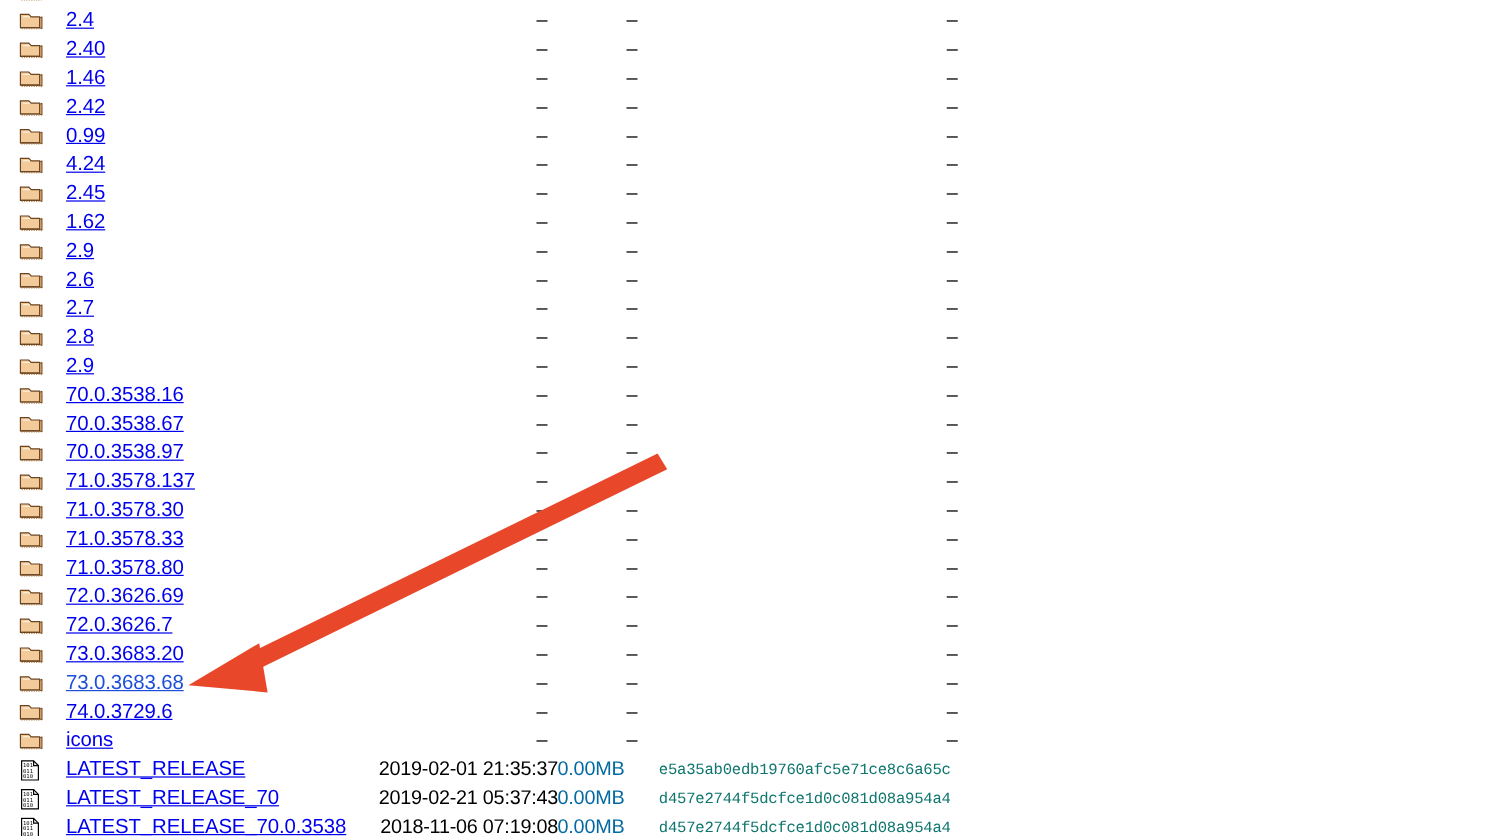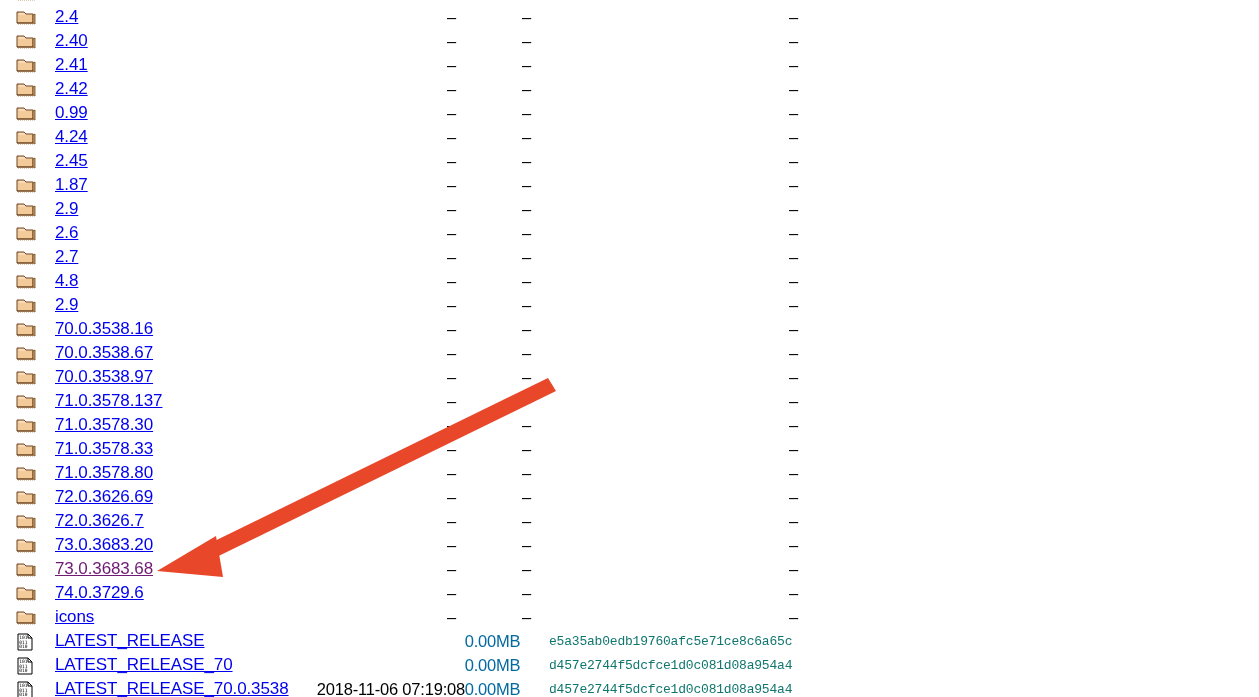--- a/index.html
+++ b/index.html
@@ -46,21 +46,21 @@
     position: absolute;
     left: 55px;
     top: 2px;
     font-size: 17px;
     line-height: 20px;
     color: #0000ee;
     text-decoration: underline;
     cursor: pointer;
     letter-spacing: -0.1px;
   }
-  .name.visited { color: #701a75; }
+  .name.visited { color: #1d4ed8; }
 
   
   .col-date {
     position: absolute;
     top: 2px;
     left: 180px;
     width: 285px;
     text-align: right;
     font-size: 16.5px;
     line-height: 20px;
@@ -163,21 +163,21 @@
     <div class="row">
       <span class="icon">
         <svg width="22" height="18" viewBox="0 0 22 18" xmlns="http://www.w3.org/2000/svg">
           <path d="M1 3 H8 L10 5 H17 V14 H1 Z" fill="#f3cb9b" stroke="#6b4420" stroke-width="1"></path>
           <path d="M3 5 H9" stroke="#ffffff" stroke-width="1" opacity="0.7"></path>
           <path d="M17 6 L19 5 V15 L17 14 Z" fill="#d9a56d" stroke="#6b4420" stroke-width="0.8"></path>
           <path d="M1 14 H17" stroke="#6b4420" stroke-width="1"></path>
           <path d="M2 15 H18" stroke="#b07a3f" stroke-width="0.8" stroke-dasharray="1 1"></path>
         </svg>
       </span>
-      <a class="name">2.41</a>
+      <a class="name">1.46</a>
       <span class="dash dash-1">–</span>
       <span class="dash dash-2">–</span>
       <span class="dash dash-3">–</span>
     </div>
     <div class="row">
       <span class="icon">
         <svg width="22" height="18" viewBox="0 0 22 18" xmlns="http://www.w3.org/2000/svg">
           <path d="M1 3 H8 L10 5 H17 V14 H1 Z" fill="#f3cb9b" stroke="#6b4420" stroke-width="1"></path>
           <path d="M3 5 H9" stroke="#ffffff" stroke-width="1" opacity="0.7"></path>
           <path d="M17 6 L19 5 V15 L17 14 Z" fill="#d9a56d" stroke="#6b4420" stroke-width="0.8"></path>
@@ -238,21 +238,21 @@
     <div class="row">
       <span class="icon">
         <svg width="22" height="18" viewBox="0 0 22 18" xmlns="http://www.w3.org/2000/svg">
           <path d="M1 3 H8 L10 5 H17 V14 H1 Z" fill="#f3cb9b" stroke="#6b4420" stroke-width="1"></path>
           <path d="M3 5 H9" stroke="#ffffff" stroke-width="1" opacity="0.7"></path>
           <path d="M17 6 L19 5 V15 L17 14 Z" fill="#d9a56d" stroke="#6b4420" stroke-width="0.8"></path>
           <path d="M1 14 H17" stroke="#6b4420" stroke-width="1"></path>
           <path d="M2 15 H18" stroke="#b07a3f" stroke-width="0.8" stroke-dasharray="1 1"></path>
         </svg>
       </span>
-      <a class="name">1.87</a>
+      <a class="name">1.62</a>
       <span class="dash dash-1">–</span>
       <span class="dash dash-2">–</span>
       <span class="dash dash-3">–</span>
     </div>
     <div class="row">
       <span class="icon">
         <svg width="22" height="18" viewBox="0 0 22 18" xmlns="http://www.w3.org/2000/svg">
           <path d="M1 3 H8 L10 5 H17 V14 H1 Z" fill="#f3cb9b" stroke="#6b4420" stroke-width="1"></path>
           <path d="M3 5 H9" stroke="#ffffff" stroke-width="1" opacity="0.7"></path>
           <path d="M17 6 L19 5 V15 L17 14 Z" fill="#d9a56d" stroke="#6b4420" stroke-width="0.8"></path>
@@ -298,21 +298,21 @@
     <div class="row">
       <span class="icon">
         <svg width="22" height="18" viewBox="0 0 22 18" xmlns="http://www.w3.org/2000/svg">
           <path d="M1 3 H8 L10 5 H17 V14 H1 Z" fill="#f3cb9b" stroke="#6b4420" stroke-width="1"></path>
           <path d="M3 5 H9" stroke="#ffffff" stroke-width="1" opacity="0.7"></path>
           <path d="M17 6 L19 5 V15 L17 14 Z" fill="#d9a56d" stroke="#6b4420" stroke-width="0.8"></path>
           <path d="M1 14 H17" stroke="#6b4420" stroke-width="1"></path>
           <path d="M2 15 H18" stroke="#b07a3f" stroke-width="0.8" stroke-dasharray="1 1"></path>
         </svg>
       </span>
-      <a class="name">4.8</a>
+      <a class="name">2.8</a>
       <span class="dash dash-1">–</span>
       <span class="dash dash-2">–</span>
       <span class="dash dash-3">–</span>
     </div>
     <div class="row">
       <span class="icon">
         <svg width="22" height="18" viewBox="0 0 22 18" xmlns="http://www.w3.org/2000/svg">
           <path d="M1 3 H8 L10 5 H17 V14 H1 Z" fill="#f3cb9b" stroke="#6b4420" stroke-width="1"></path>
           <path d="M3 5 H9" stroke="#ffffff" stroke-width="1" opacity="0.7"></path>
           <path d="M17 6 L19 5 V15 L17 14 Z" fill="#d9a56d" stroke="#6b4420" stroke-width="0.8"></path>
@@ -526,36 +526,38 @@
           <path d="M2 1 H12 L16 5 V17 H2 Z" fill="#ffffff" stroke="#000000" stroke-width="1"></path>
           <path d="M12 1 V5 H16" fill="none" stroke="#000000" stroke-width="1"></path>
           <g fill="#000000" font-family="monospace" font-size="4.6">
             <text x="3.2" y="6.4">101</text>
             <text x="3.2" y="11">011</text>
             <text x="3.2" y="15.4">010</text>
           </g>
         </svg>
       </span>
       <a class="name">LATEST_RELEASE</a>
+      <span class="col-date">2019-02-01 21:35:37</span>
       <span class="col-size">0.00MB</span>
       <span class="col-hash">e5a35ab0edb19760afc5e71ce8c6a65c</span>
     </div>
     <div class="row">
       <span class="icon">
         <svg width="22" height="18" viewBox="0 0 22 18" xmlns="http://www.w3.org/2000/svg">
           <path d="M2 1 H12 L16 5 V17 H2 Z" fill="#ffffff" stroke="#000000" stroke-width="1"></path>
           <path d="M12 1 V5 H16" fill="none" stroke="#000000" stroke-width="1"></path>
           <g fill="#000000" font-family="monospace" font-size="4.6">
             <text x="3.2" y="6.4">101</text>
             <text x="3.2" y="11">011</text>
             <text x="3.2" y="15.4">010</text>
           </g>
         </svg>
       </span>
       <a class="name">LATEST_RELEASE_70</a>
+      <span class="col-date">2019-02-21 05:37:43</span>
       <span class="col-size">0.00MB</span>
       <span class="col-hash">d457e2744f5dcfce1d0c081d08a954a4</span>
     </div>
     <div class="row">
       <span class="icon">
         <svg width="22" height="18" viewBox="0 0 22 18" xmlns="http://www.w3.org/2000/svg">
           <path d="M2 1 H12 L16 5 V17 H2 Z" fill="#ffffff" stroke="#000000" stroke-width="1"></path>
           <path d="M12 1 V5 H16" fill="none" stroke="#000000" stroke-width="1"></path>
           <g fill="#000000" font-family="monospace" font-size="4.6">
             <text x="3.2" y="6.4">101</text>

